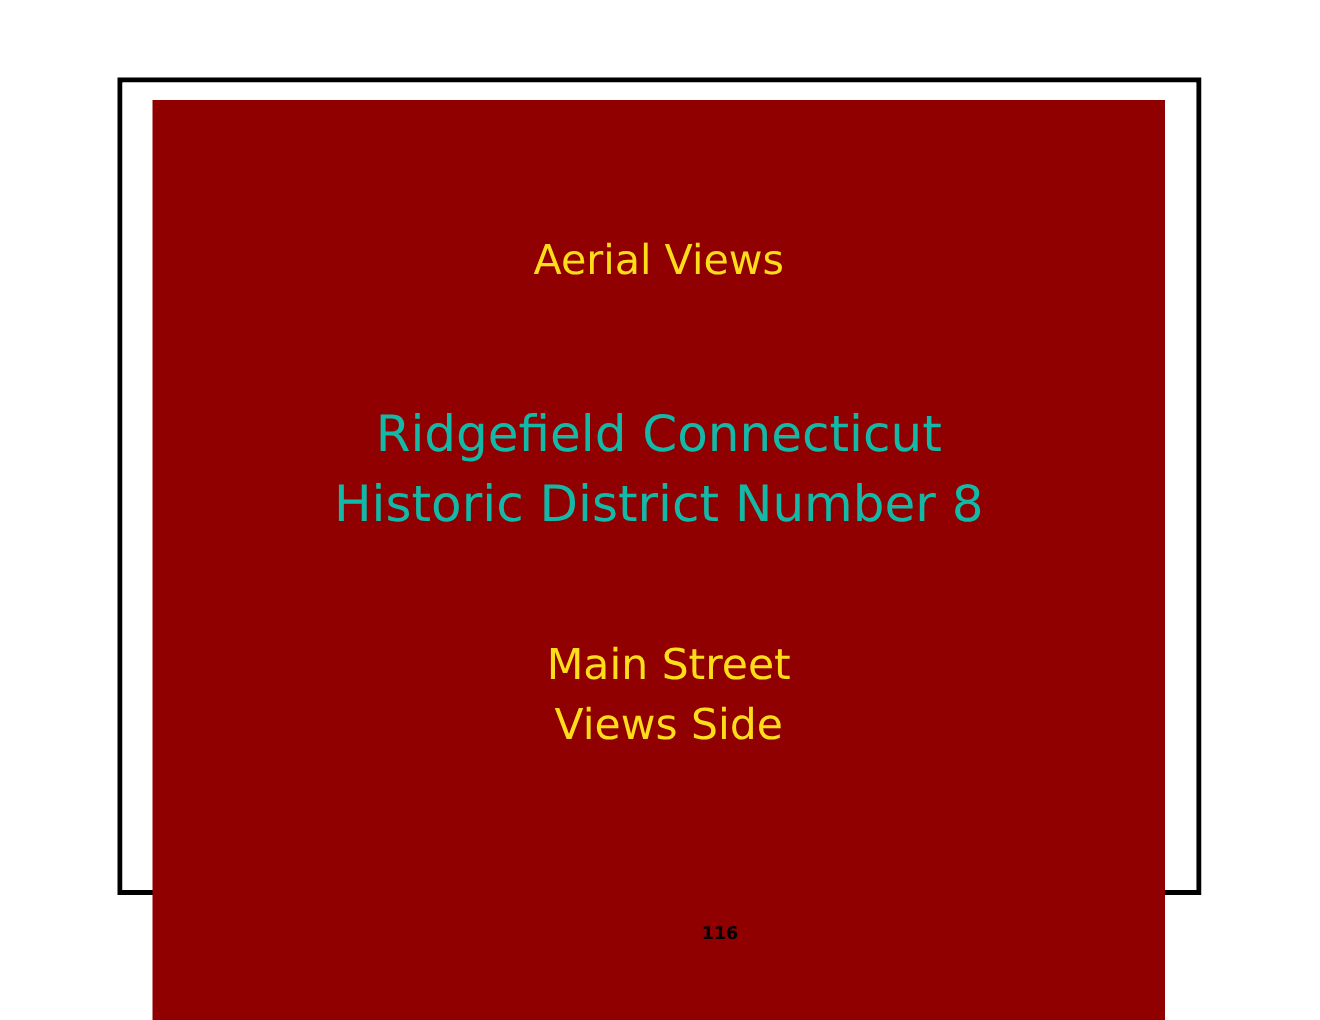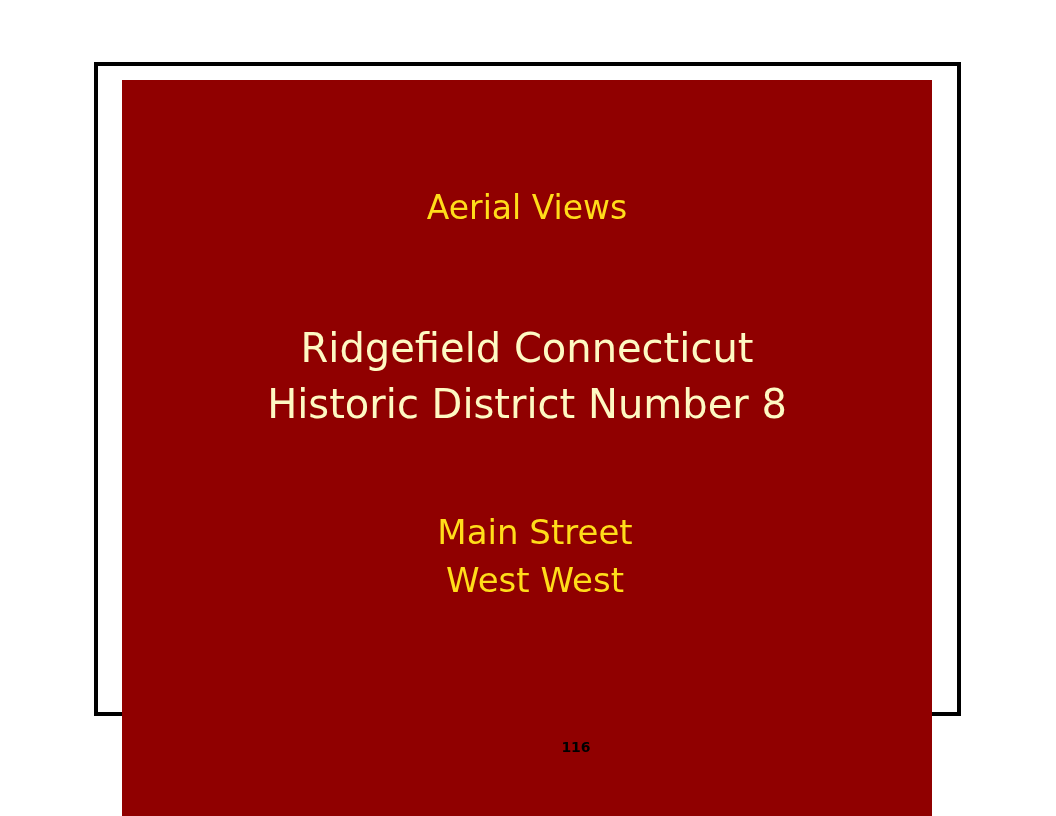--- a/index.html
+++ b/index.html
@@ -63,21 +63,21 @@
   }
 
   .place-block {
     position: absolute;
     left: 0;
     right: 0;
     top: 240px;
     text-align: center;
   }
   .place-line {
-    color: #fef9c3;
+    color: #14b8a6;
     font-size: 40px;
     line-height: 56px;
     font-weight: 400;
     white-space: nowrap;
   }
 
   .location-block {
     position: absolute;
     left: 16px;
     right: 0;
@@ -117,20 +117,20 @@
         <div class="title-line">Aerial Views</div>
       </div>
 
       <div class="place-block">
         <div class="place-line">Ridgefield Connecticut</div>
         <div class="place-line">Historic District Number 8</div>
       </div>
 
       <div class="location-block">
         <div class="location-line">Main Street</div>
-        <div class="location-line">West West</div>
+        <div class="location-line">Views Side</div>
       </div>
 
     </div>
   </div>
 </div>
 
 <div class="page-number">116</div>
 
 </body></html>

